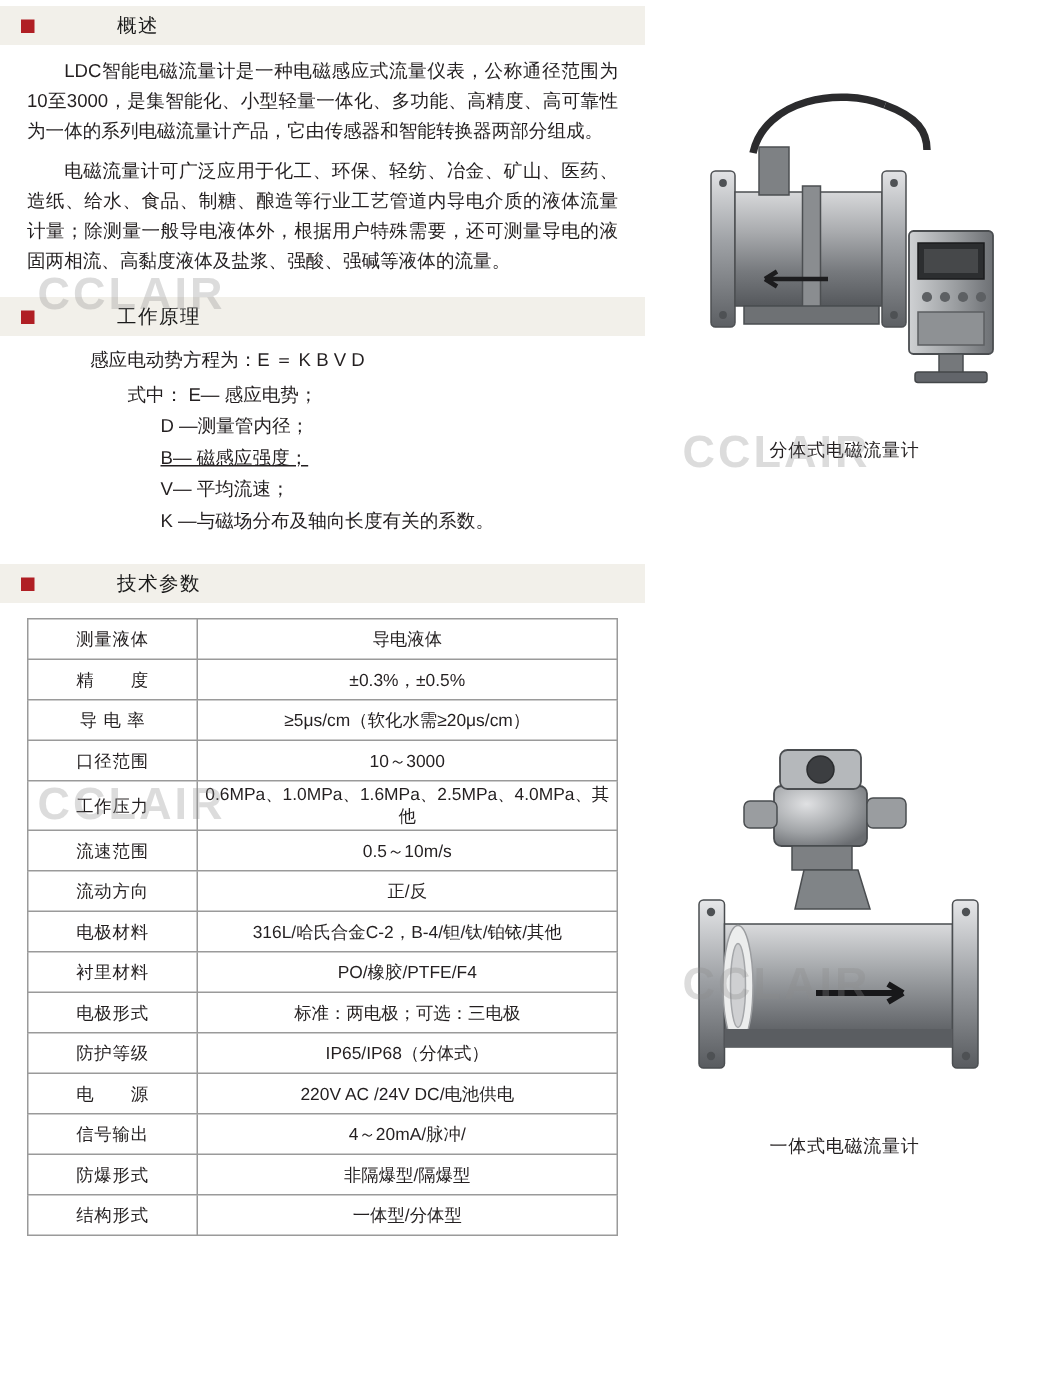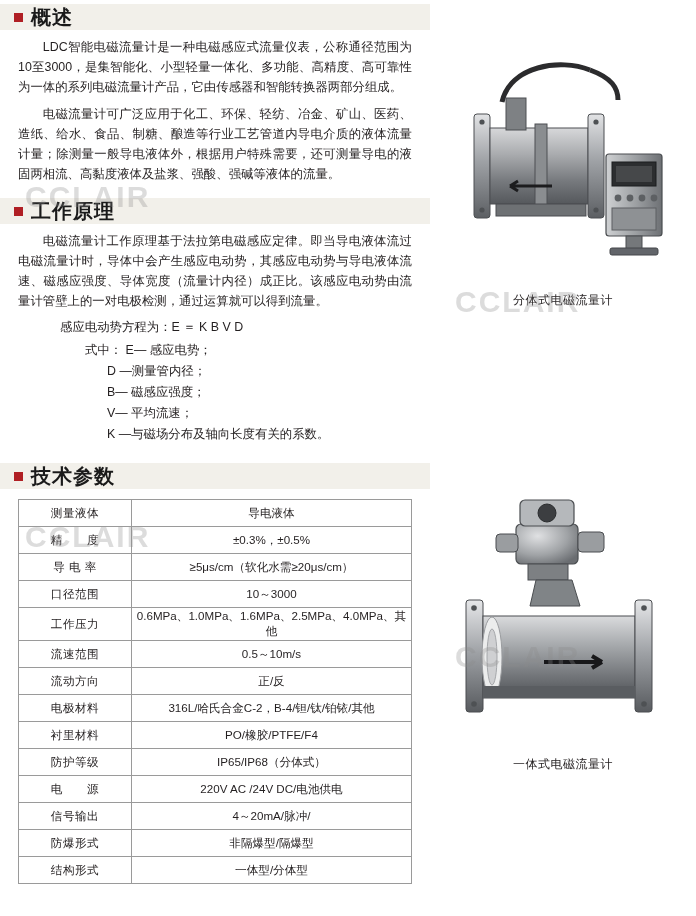--- a/index.html
+++ b/index.html
@@ -36,24 +36,25 @@
     margin-top: 4px;
   }
   .section-head .sq {
     width: 9px;
     height: 9px;
     background: #b01f24;
     margin-right: 8px;
     flex: 0 0 auto;
   }
   .section-head .title {
-    font-size: 20px;
-    font-weight: bold;
+    font-size: 13px;
+    font-weight: normal;
     color: #1a1a1a;
     letter-spacing: 1px;
+    margin-left: 47px;
   }
   .para {
     font-size: 12.4px;
     line-height: 20px;
     text-align: justify;
     margin: 7px 18px 0 18px;
     text-indent: 2em;
     color: #231f20;
   }
   .formula-line {
@@ -161,26 +162,25 @@
       <span class="sq"></span>
       <span class="title">概述</span>
     </div>
     <p class="para">LDC智能电磁流量计是一种电磁感应式流量仪表，公称通径范围为10至3000，是集智能化、小型轻量一体化、多功能、高精度、高可靠性为一体的系列电磁流量计产品，它由传感器和智能转换器两部分组成。</p>
     <p class="para">电磁流量计可广泛应用于化工、环保、轻纺、冶金、矿山、医药、造纸、给水、食品、制糖、酿造等行业工艺管道内导电介质的液体流量计量；除测量一般导电液体外，根据用户特殊需要，还可测量导电的液固两相流、高黏度液体及盐浆、强酸、强碱等液体的流量。</p>
 
     <div class="section-head" style="margin-top:14px;">
       <span class="sq"></span>
       <span class="title">工作原理</span>
     </div>
-    <p class="para">电磁流量计工作原理基于法拉第电磁感应定律。即当导电液体流过电磁流量计时，导体中会产生感应电动势，其感应电动势与导电液体流速、磁感应强度、导体宽度（流量计内径）成正比。该感应电动势由流量计管壁上的一对电极检测，通过运算就可以得到流量。</p>
     <div class="formula-line">感应电动势方程为：E ＝ K B V D</div>
     <div class="deflist">
       <div class="row">式中： E— 感应电势；</div>
       <div class="row" style="padding-left:22px;">D —测量管内径；</div>
-      <div class="row" style="padding-left:22px;">B— 磁感应强度；</div>
+      <div class="row" style="padding-left:22px;text-decoration:underline;">B— 磁感应强度；</div>
       <div class="row" style="padding-left:22px;">V— 平均流速；</div>
       <div class="row" style="padding-left:22px;">K —与磁场分布及轴向长度有关的系数。</div>
     </div>
 
     <div class="section-head" style="margin-top:18px;">
       <span class="sq"></span>
       <span class="title">技术参数</span>
     </div>
 
     <table class="spec-table">
@@ -213,20 +213,24 @@
           <td class="k">流动方向</td>
           <td class="v">正/反</td>
         </tr>
         <tr>
           <td class="k">电极材料</td>
           <td class="v">316L/哈氏合金C-2，B-4/钽/钛/铂铱/其他</td>
         </tr>
         <tr>
           <td class="k">衬里材料</td>
           <td class="v">PO/橡胶/PTFE/F4</td>
+        </tr>
+        <tr>
+          <td class="k">电极形式</td>
+          <td class="v">标准：两电极；可选：三电极</td>
         </tr>
         <tr>
           <td class="k">防护等级</td>
           <td class="v">IP65/IP68（分体式）</td>
         </tr>
         <tr>
           <td class="k">电　　源</td>
           <td class="v">220V AC /24V DC/电池供电</td>
         </tr>
         <tr>

